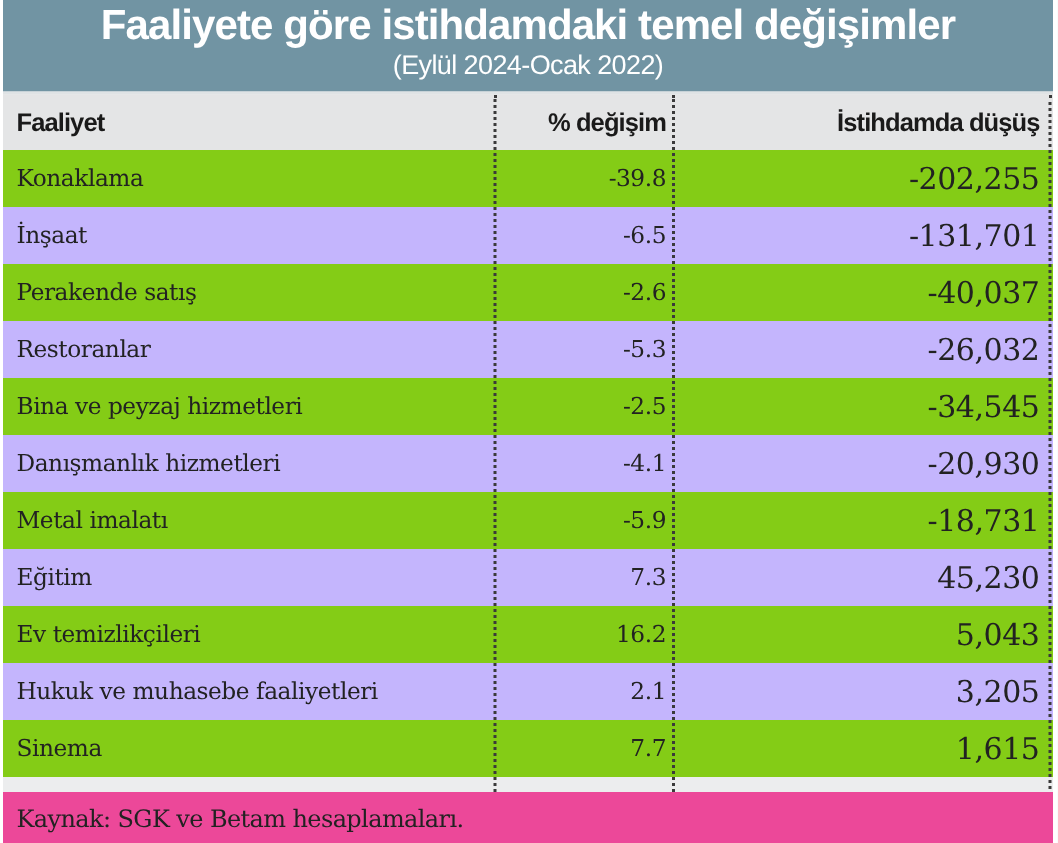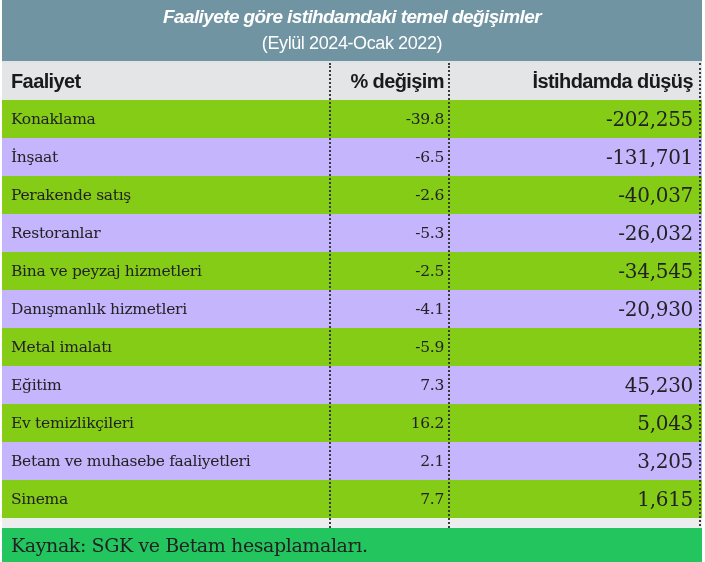--- a/index.html
+++ b/index.html
@@ -6,45 +6,45 @@
     html, body { width: 705px; height: 562px; background: #ffffff; overflow: hidden; }
     body { position: relative; font-family: "DejaVu Serif", serif; }
     .wrap { position: absolute; left: 2px; top: 0; width: 700px; height: 562px; background: #ecedee; }
     .banner {
       position: absolute; left: 0; top: 0; width: 700px; height: 61px;
       background: #7194a3; color: #ffffff; text-align: center;
       font-family: "Liberation Sans", sans-serif;
     }
     .banner .title {
       position: absolute; left: 0; right: 0; top: 5px;
-      font-size: 19px; font-weight: bold; letter-spacing: -0.6px; line-height: 24px; font-style: italic;
+      font-size: 28px; font-weight: bold; letter-spacing: -0.6px; line-height: 24px;
     }
     .banner .subtitle {
       position: absolute; left: 0; right: 0; top: 32px;
       font-size: 18px; font-weight: normal; letter-spacing: -0.4px; line-height: 22px;
     }
     .sep { position: absolute; left: 0; top: 61px; width: 700px; height: 2px; background: #dfe3e5; }
     .tbl { position: absolute; left: 0; top: 63px; width: 700px; }
     .row { position: relative; height: 38px; width: 700px; }
     .row.hdr { height: 37px; background: #e4e5e6; }
     .row.odd { background: #84cc16; }
     .row.even { background: #c4b5fd; }
     .cell { position: absolute; top: 0; height: 100%; display: flex; align-items: center; color: #222222; }
     .c1 { left: 0; width: 327px; padding-left: 9px; font-size: 15.5px; letter-spacing: -0.3px; }
     .c2 { left: 327px; width: 119px; justify-content: flex-end; padding-right: 4px; font-size: 15.5px; letter-spacing: -0.3px; }
     .c3 { left: 446px; width: 251px; justify-content: flex-end; padding-right: 6px; font-size: 20px; letter-spacing: -0.3px; }
-    .hdr .cell { font-family: "Liberation Sans", sans-serif; font-weight: bold; font-size: 20px; letter-spacing: -0.6px; color: #1a1a1a; }
+    .hdr .cell { font-family: "Liberation Sans", sans-serif; font-weight: bold; font-size: 17px; letter-spacing: -0.6px; color: #1a1a1a; }
     .vline { position: absolute; top: 63px; height: 465px; width: 0; border-left: 2px dotted #3a3a3a; }
     .v1 { left: 327px; }
     .v2 { left: 446px; }
     .v3 { left: 697px; height: 499px; }
     .footer {
       position: absolute; left: 0; top: 528px; width: 700px; height: 34px;
-      background: #22c55e; display: flex; align-items: center; padding-left: 9px;
-      font-size: 19px; letter-spacing: -0.4px; color: #222222;
+      background: #ec4899; display: flex; align-items: center; padding-left: 9px;
+      font-size: 16px; letter-spacing: -0.4px; color: #222222;
     }
   </style>
 </head>
 <body>
 
 <div class="wrap">
   <div class="banner">
     <div class="title">Faaliyete göre istihdamdaki temel değişimler</div>
     <div class="subtitle">(Eylül 2024-Ocak 2022)</div>
   </div>
@@ -83,33 +83,34 @@
       <div class="cell c3">-34,545</div>
     </div>
     <div class="row even">
       <div class="cell c1">Danışmanlık hizmetleri</div>
       <div class="cell c2">-4.1</div>
       <div class="cell c3">-20,930</div>
     </div>
     <div class="row odd">
       <div class="cell c1">Metal imalatı</div>
       <div class="cell c2">-5.9</div>
+      <div class="cell c3">-18,731</div>
     </div>
     <div class="row even">
       <div class="cell c1">Eğitim</div>
       <div class="cell c2">7.3</div>
       <div class="cell c3">45,230</div>
     </div>
     <div class="row odd">
       <div class="cell c1">Ev temizlikçileri</div>
       <div class="cell c2">16.2</div>
       <div class="cell c3">5,043</div>
     </div>
     <div class="row even">
-      <div class="cell c1">Betam ve muhasebe faaliyetleri</div>
+      <div class="cell c1">Hukuk ve muhasebe faaliyetleri</div>
       <div class="cell c2">2.1</div>
       <div class="cell c3">3,205</div>
     </div>
     <div class="row odd">
       <div class="cell c1">Sinema</div>
       <div class="cell c2">7.7</div>
       <div class="cell c3">1,615</div>
     </div>
   </div>
 

